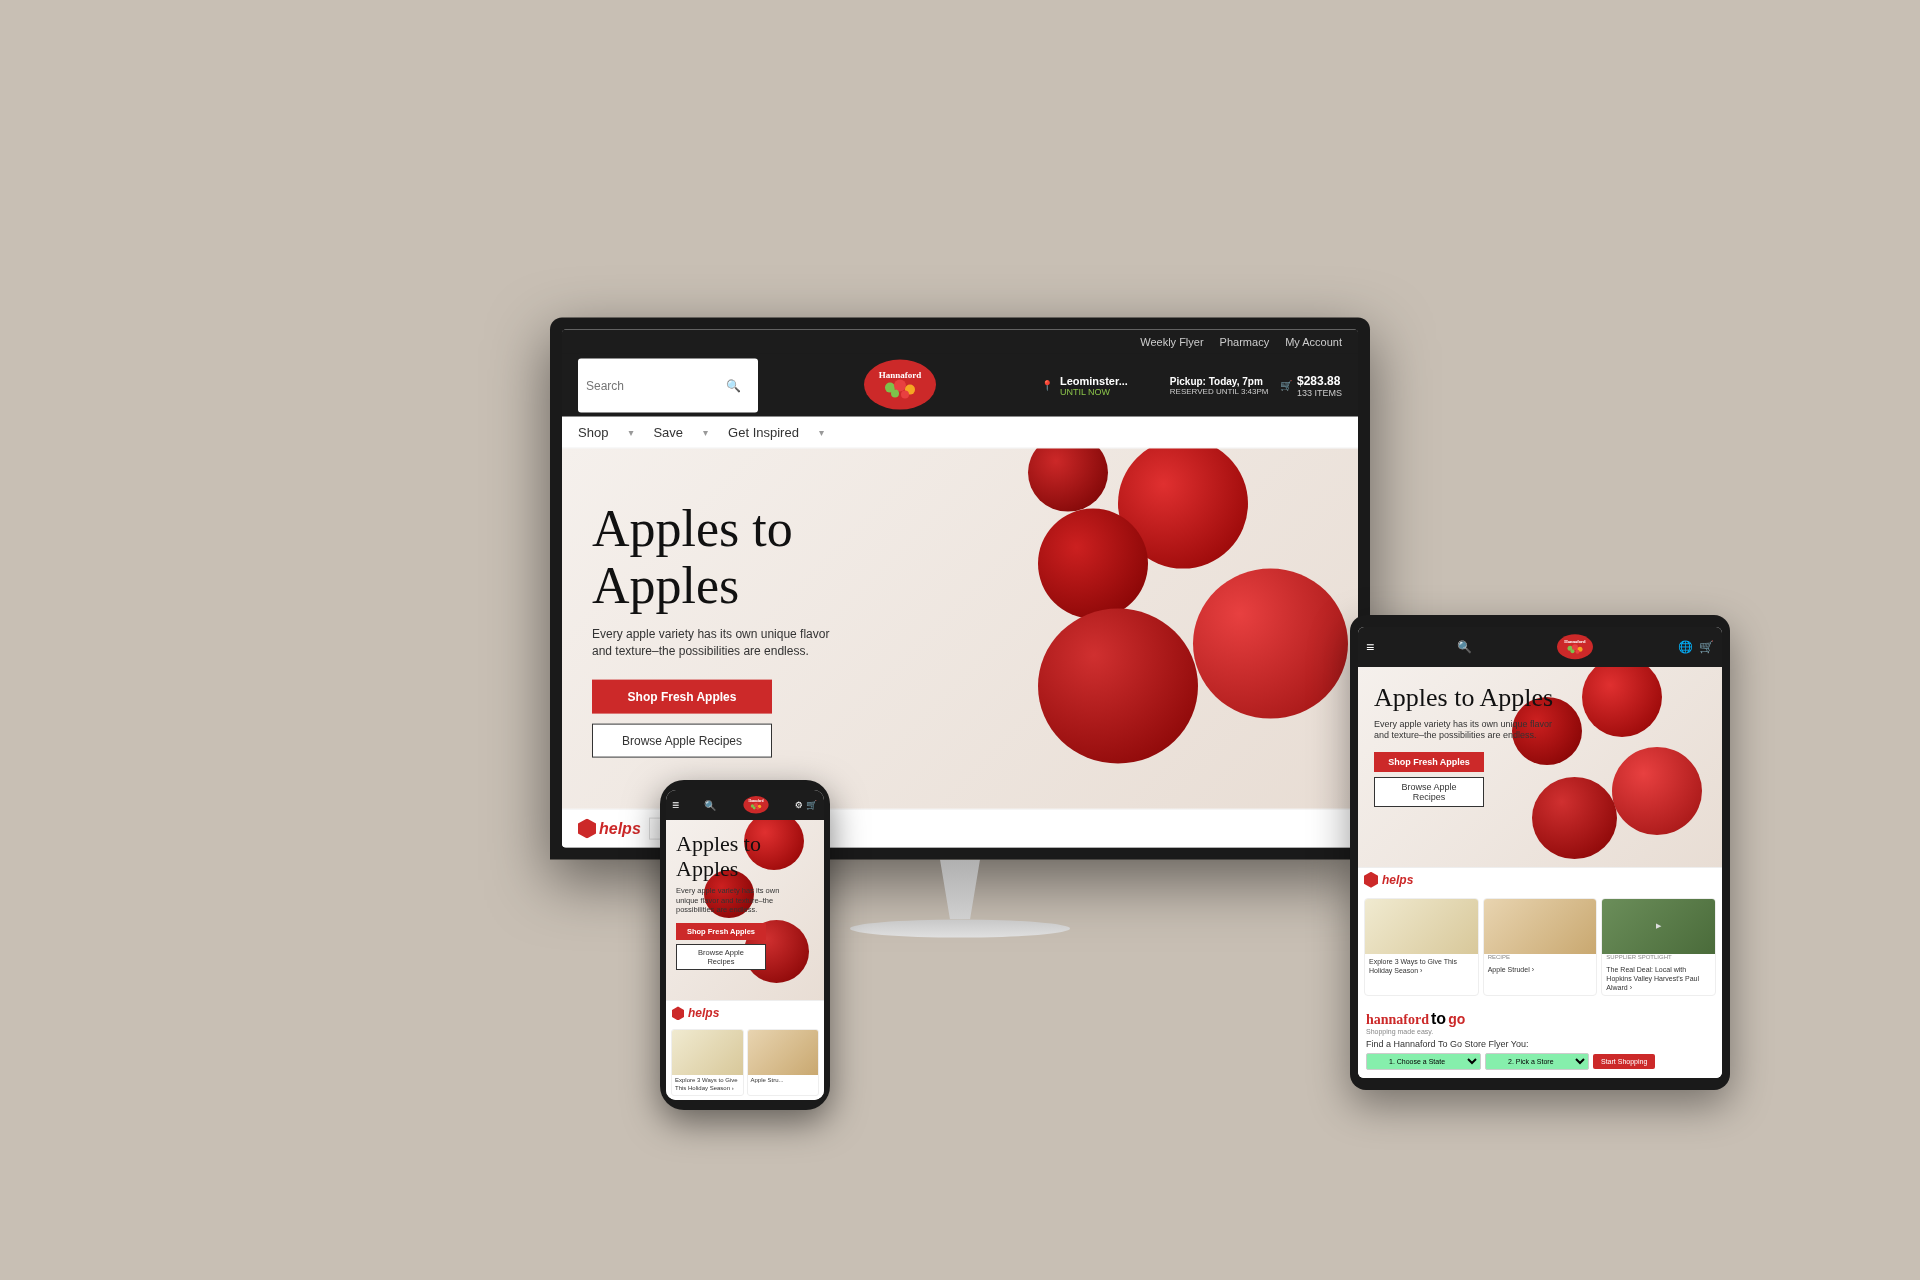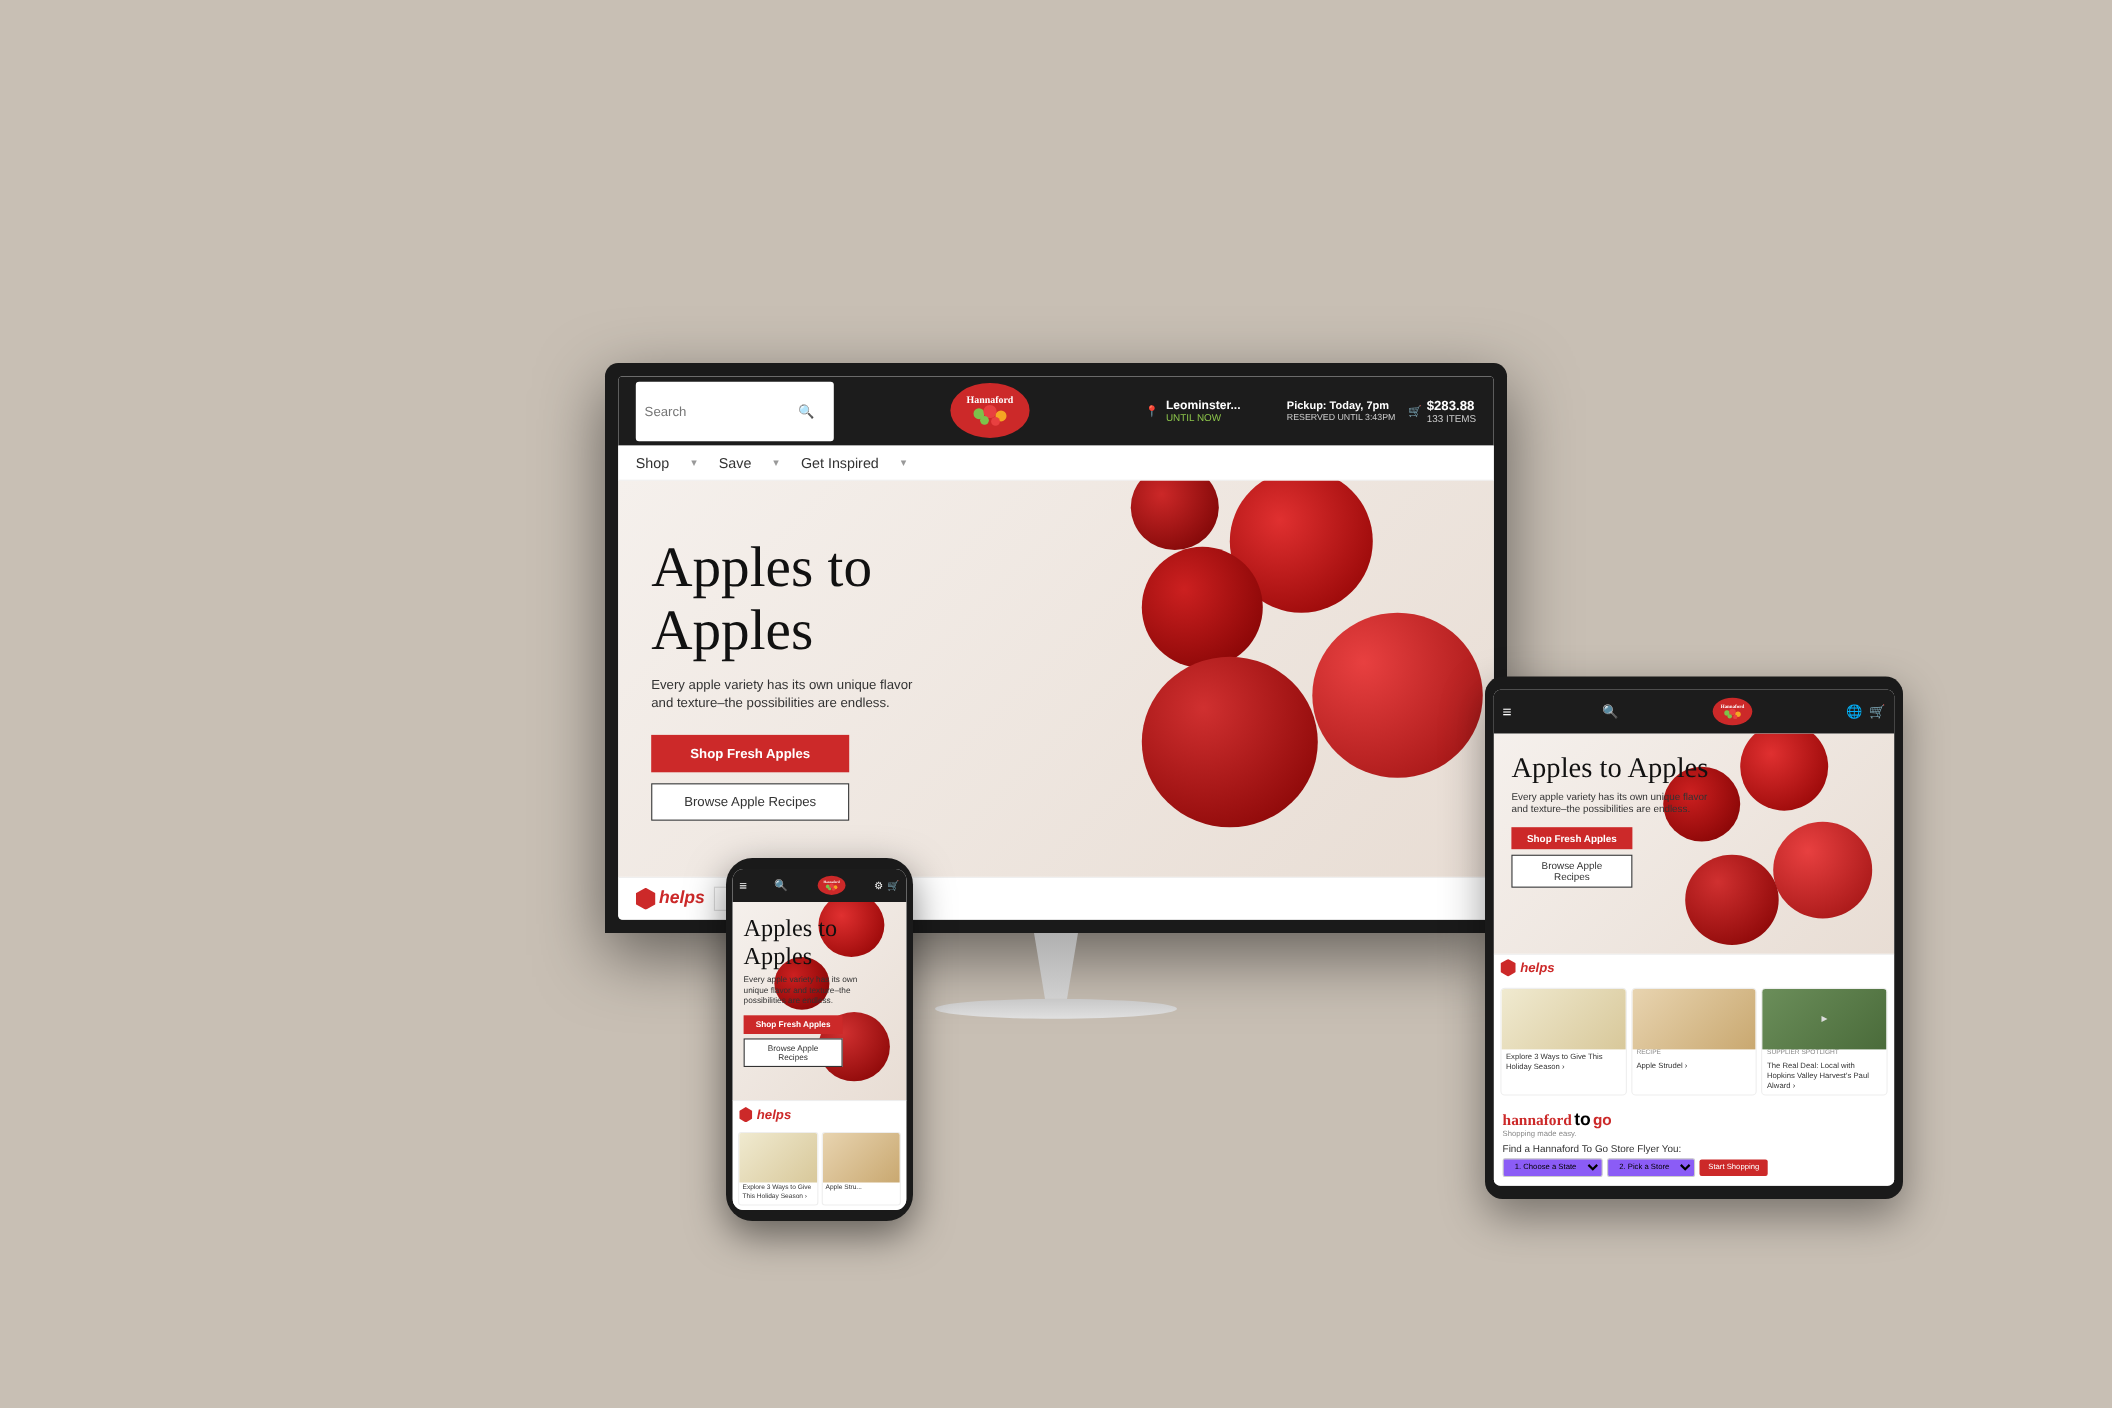--- a/index.html
+++ b/index.html
@@ -522,23 +522,23 @@
 
     .togo-selects {
       display: flex;
       gap: 4px;
       align-items: center;
       flex-wrap: wrap;
     }
 
     .togo-select {
       border: 1px solid #ccc;
-      padding: 3px 6px;
+      padding: 3px 18px;
       font-size: 7px;
-      background: #8b5cf6;
+      background: #86efac;
       border-radius: 2px;
     }
 
     .togo-btn {
       background: #cc2929;
       color: #fff;
       padding: 4px 8px;
       font-size: 7px;
       border: none;
       border-radius: 2px;
@@ -734,20 +734,25 @@
 </head>
 <body>
 
 <div class="scene">
 
   <div class="monitor">
     <div class="monitor-screen-wrapper">
       <div class="monitor-screen">
 
         <div class="site-header">
+          <div class="top-bar">
+            <a class="top-bar-link">Weekly Flyer</a>
+            <a class="top-bar-link">Pharmacy</a>
+            <a class="top-bar-link">My Account</a>
+          </div>
 
           <div class="main-nav">
             <div class="search-bar">
               <input type="text" placeholder="Search" style="">
               <span class="search-icon">🔍</span>
             </div>
 
             <div class="logo-center">
 
               <svg class="hannaford-logo hanna-logo-svg" viewBox="0 0 80 55" xmlns="http://www.w3.org/2000/svg">

